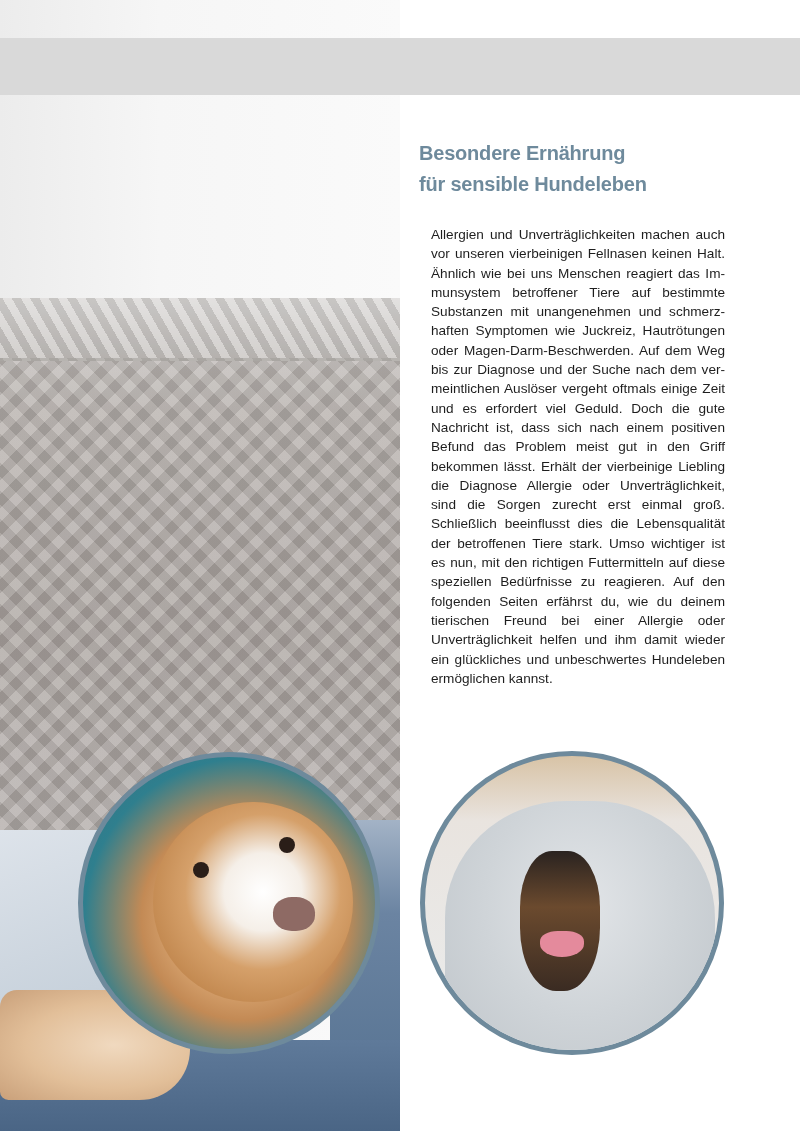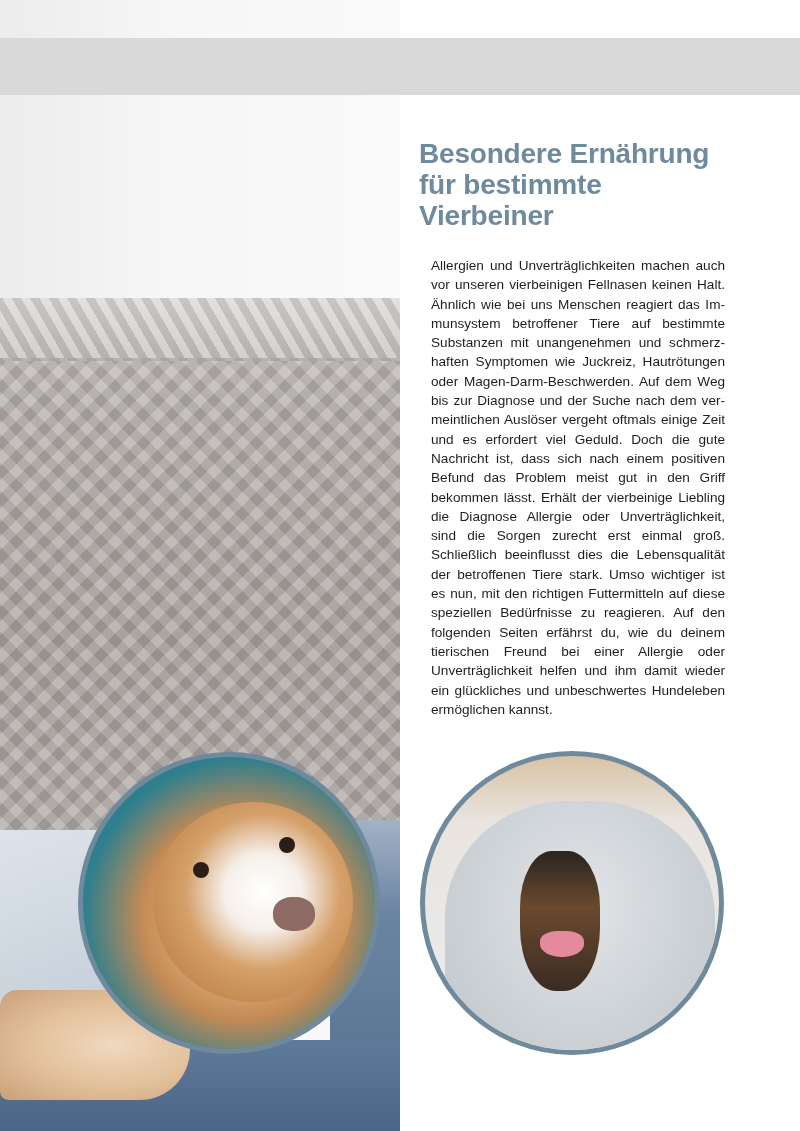--- a/index.html
+++ b/index.html
@@ -47,21 +47,21 @@
   }
   .top-band {
     position: absolute; left: 0; top: 38px; width: 800px; height: 57px;
     background: #d9d9d9;
   }
   .text-col {
     position: absolute; left: 419px; top: 138px; width: 306px;
   }
   .heading {
     margin: 0; color: #6e8a9c; font-weight: bold;
-    font-size: 28px; line-height: 31px; letter-spacing: -0.2px;
+    font-size: 20px; line-height: 31px; letter-spacing: -0.2px;
   }
   .body-text {
     margin: 25px 0 0 12px; color: #1e1e1e; font-size: 13.6px; line-height: 19.3px;
     text-align: justify; hyphens: manual;
   }
   .circle {
     position: absolute; border-radius: 50%; overflow: hidden;
     border: 5px solid #6e8a9c; box-sizing: border-box;
   }
   .circle-left { left: 78px; top: 752px; width: 302px; height: 302px;
@@ -88,21 +88,21 @@
   <div class="jeans-light"></div>
   <div class="jeans-dark"></div>
   <div class="paw"></div>
 </div>
 
 <div class="top-band"></div>
 
 <div class="text-col">
   <h1 class="heading">
     <span>Besondere Ernährung</span><br>
-    <span>für bestimmte Vierbeiner</span>
+    <span>für sensible Hundeleben</span>
   </h1>
   <p class="body-text">Allergien und Unverträglichkeiten machen auch vor unseren vierbeinigen Fellnasen keinen Halt. Ähnlich wie bei uns Menschen reagiert das Im­munsystem betroffener Tiere auf bestimmte Substanzen mit unangenehmen und schmerz­haften Symptomen wie Juckreiz, Hautrötungen oder Magen-Darm-Beschwerden. Auf dem Weg bis zur Diagnose und der Suche nach dem ver­meintlichen Auslöser vergeht oftmals einige Zeit und es erfordert viel Geduld. Doch die gute Nach­richt ist, dass sich nach einem positiven Befund das Problem meist gut in den Griff bekommen lässt. Erhält der vierbeinige Liebling die Diagnose Allergie oder Unverträglichkeit, sind die Sorgen zurecht erst einmal groß. Schließlich beeinflusst dies die Lebensqualität der betroffenen Tiere stark. Umso wichtiger ist es nun, mit den richti­gen Futtermitteln auf diese speziellen Bedürf­nisse zu reagieren.  Auf den folgenden Seiten er­fährst du, wie du deinem tierischen Freund bei einer Allergie oder Unverträglichkeit helfen und ihm damit wieder ein glückliches und unbe­schwertes Hundeleben ermöglichen kannst.</p>
 </div>
 
 <div class="circle circle-left">
   <div class="dog1-face"></div>
   <div class="dog1-eye" style="left:110px;top:105px"></div>
   <div class="dog1-eye" style="left:196px;top:80px"></div>
   <div class="dog1-nose"></div>
 </div>

